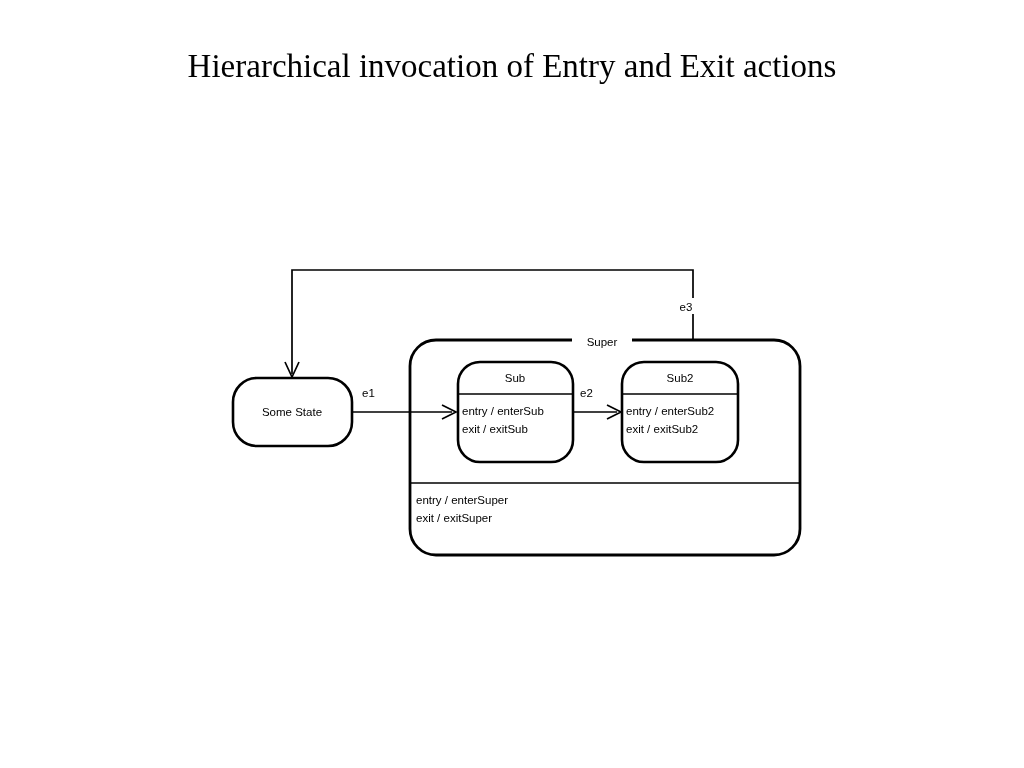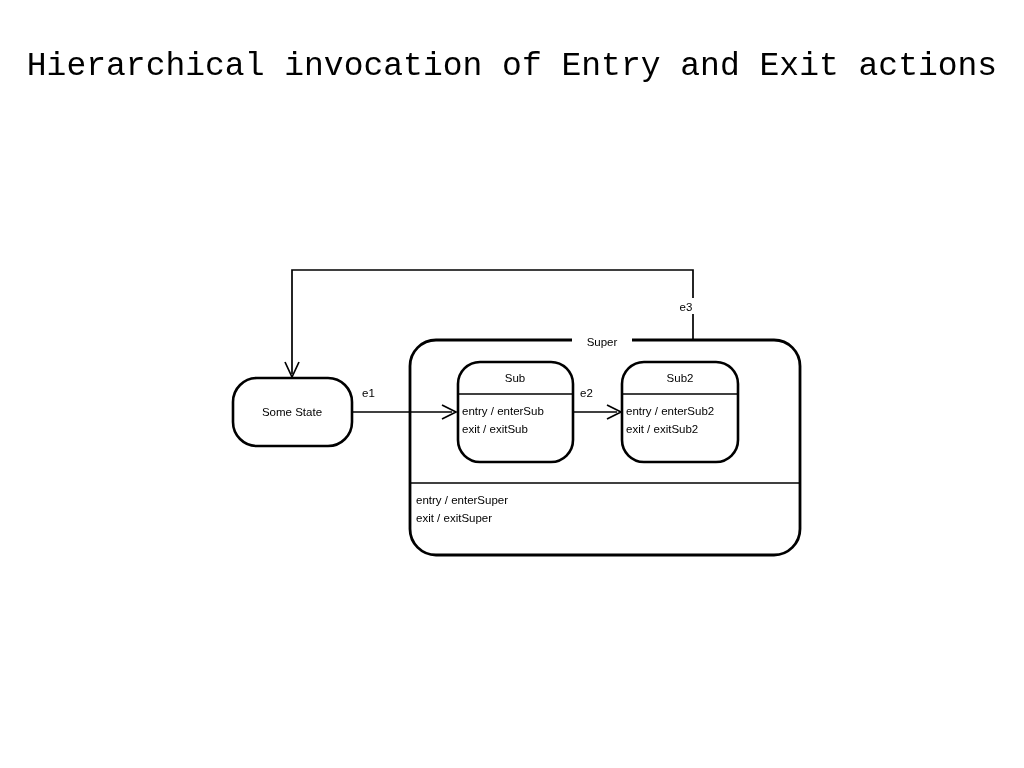--- a/index.html
+++ b/index.html
@@ -19,21 +19,21 @@
     width: 1024px;
     height: 768px;
     background: #ffffff;
   }
   #slide-title {
     position: absolute;
     left: 0;
     top: 48px;
     width: 1024px;
     text-align: center;
-    font-family: Liberation Mono, monospace;
+    font-family: Liberation Serif, serif;
     font-size: 33px;
     font-weight: normal;
     color: #000000;
     letter-spacing: 0px;
     white-space: nowrap;
   }
   #diagram-canvas {
     position: absolute;
     left: 0;
     top: 0;

